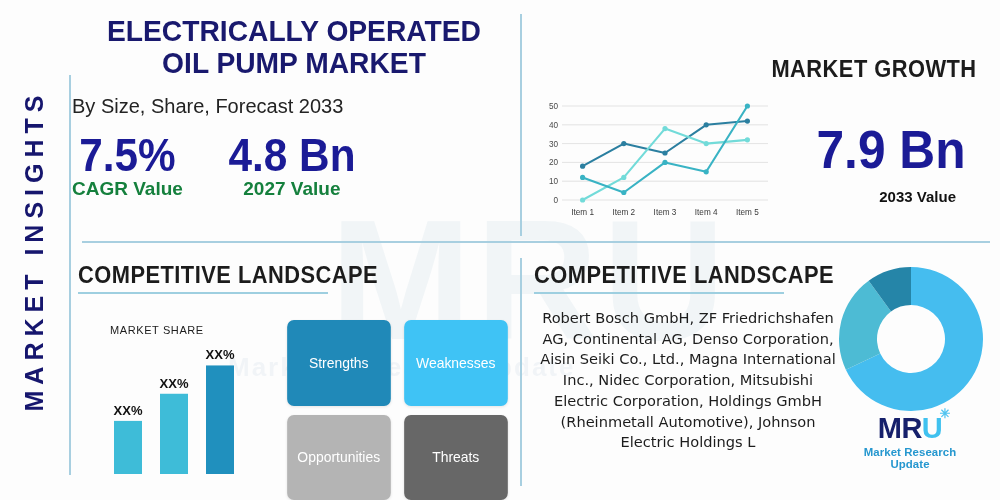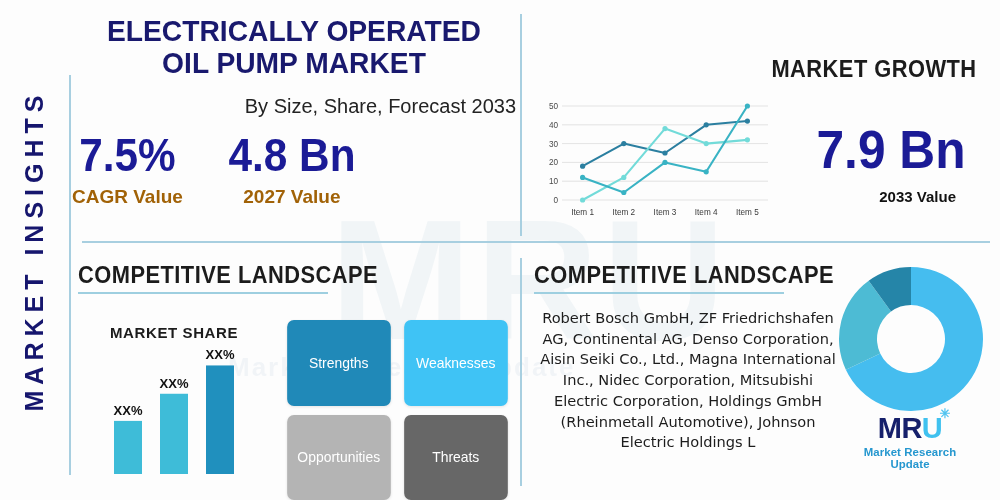--- a/index.html
+++ b/index.html
@@ -100,21 +100,21 @@
     line-height: 1.06;
     font-weight: 700;
     color: #19196e;
     font-family: "Liberation Sans Narrow", "Liberation Sans", sans-serif;
     letter-spacing: 0px;
     transform: scaleX(0.94);
     transform-origin: center top;
     padding: 4px 8px 0 8px;
   }
   .subtitle {
-    text-align: right;
+    text-align: left;
     font-size: 20px;
     color: #232323;
     margin-top: 16px;
     font-weight: 400;
   }
   .stats-row {
     display: flex;
     justify-content: flex-start;
     gap: 40px;
     margin-top: 14px;
@@ -124,22 +124,21 @@
     font-size: 46px;
     font-weight: 700;
     color: #1b1b96;
     line-height: 1.0;
     font-family: "Liberation Sans Narrow", "Liberation Sans", sans-serif;
     transform: scaleX(0.92);
   }
   .stat-label {
     font-size: 19px;
     font-weight: 700;
-    color: #a16207;
-    margin-top: 8px;
+    color: #15803d;
   }
 
   
   .q2 { position: absolute; left: 534px; top: 12px; width: 456px; height: 226px; }
   .sec-title {
     font-size: 23px;
     font-weight: 700;
     color: #1c1c1c;
     font-family: "Liberation Sans Narrow", "Liberation Sans", sans-serif;
     letter-spacing: 0.5px;
@@ -179,22 +178,22 @@
     font-weight: 700;
     color: #111111;
   }
   .linechart-wrap { position: absolute; left: 2px; top: 88px; width: 240px; height: 122px; }
 
   
   .q3 { position: absolute; left: 78px; top: 262px; width: 436px; height: 226px; }
   .ms-label {
     position: absolute;
     left: 32px; top: 62px;
-    font-size: 15px;
-    font-weight: 700;
+    font-size: 11px;
+    font-weight: 400;
     color: #1c1c1c;
     letter-spacing: 0.6px;
   }
   .barchart-wrap { position: absolute; left: 18px; top: 72px; width: 180px; height: 142px; }
   .swot {
     position: absolute;
     left: 207px; top: 58px;
     width: 224px; height: 180px;
     display: grid;
     grid-template-columns: 1fr 1fr;

